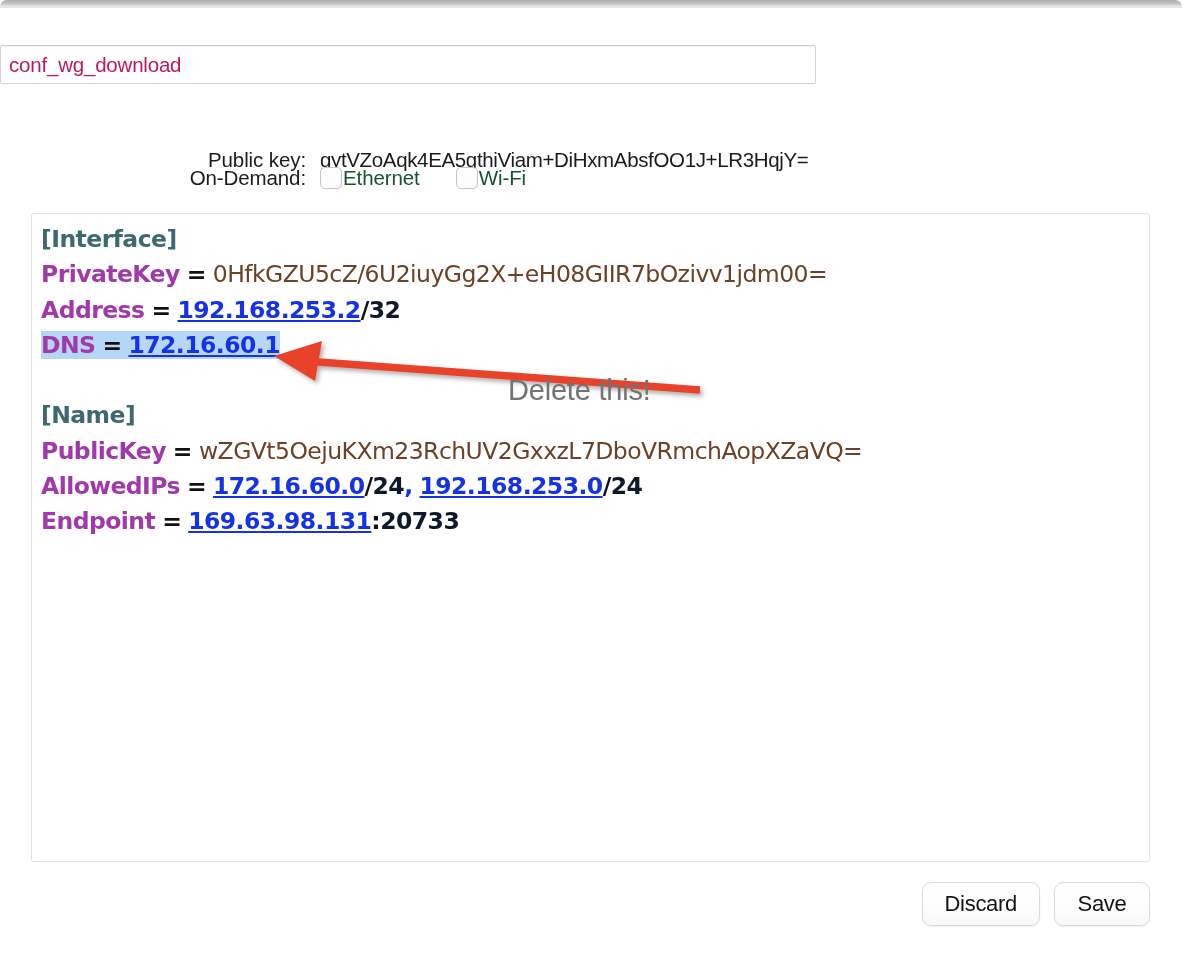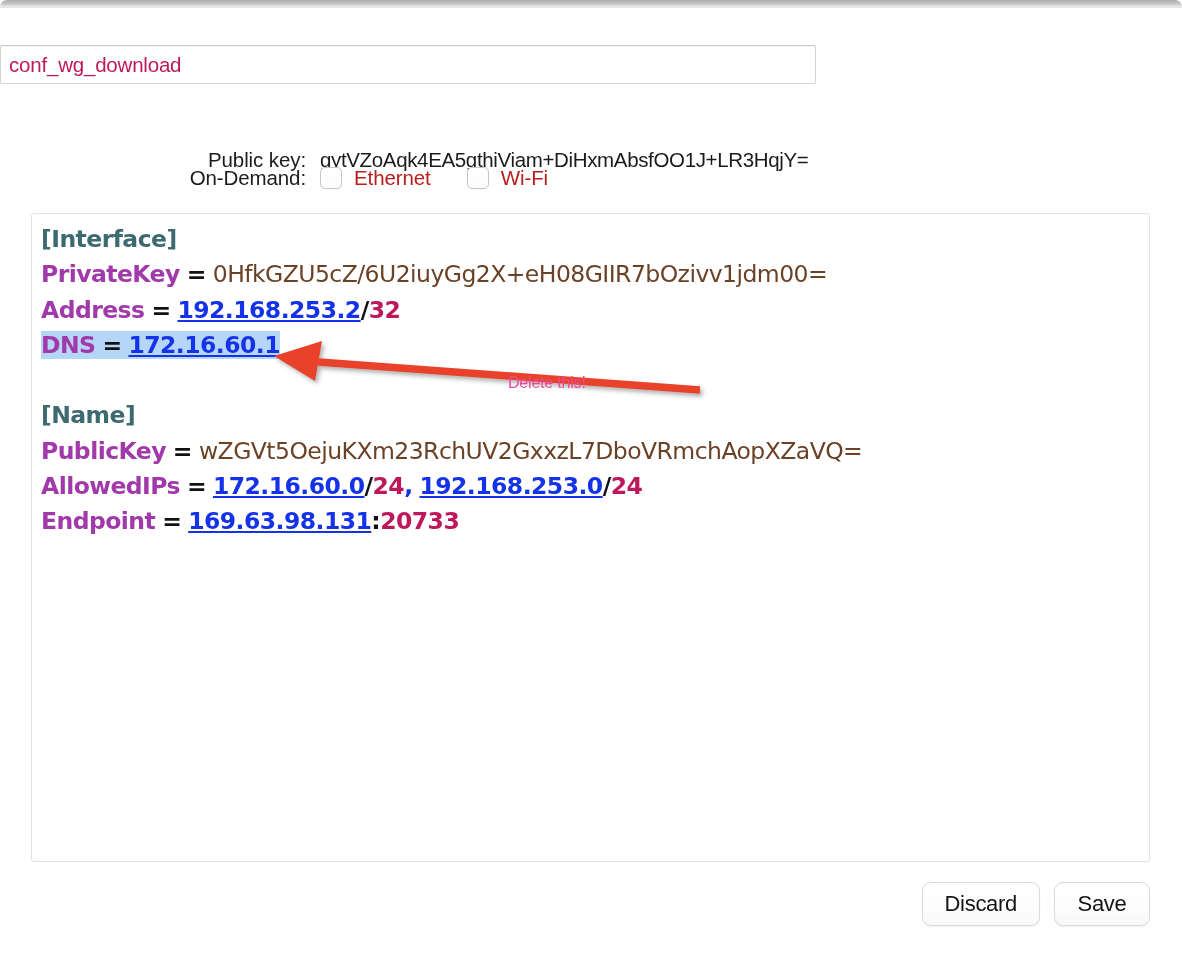--- a/index.html
+++ b/index.html
@@ -95,23 +95,23 @@
     width: 22px;
     height: 22px;
     box-sizing: border-box;
     border: 1px solid #c6c6c6;
     border-radius: 5px;
     background: linear-gradient(to bottom, #ffffff 0%, #fbfbfb 100%);
     box-shadow: 0 0.5px 0.5px rgba(0,0,0,0.05);
     flex: none;
   }
   .checkbox-label {
-    margin-left: 12px;
-    font-size: 20.5px;
-    color: #b91c1c;
+    margin-left: 1px;
+    font-size: 20.5px;
+    color: #14532d;
     letter-spacing: -0.1px;
     white-space: nowrap;
   }
 
   
   #config-area {
     position: absolute;
     left: 31px;
     top: 213px;
     width: 1119px;
@@ -130,39 +130,39 @@
     font-size: 23.5px;
     line-height: 35.3px;
     white-space: pre;
     letter-spacing: -0.55px;
   }
   .cfg-section  { color: #3d6a70; font-weight: bold; }
   .cfg-key      { color: #a139aa; font-weight: bold; }
   .cfg-eq       { color: #111111; font-weight: bold; }
   .cfg-b64      { color: #6b4226; font-weight: normal; }
   .cfg-ip       { color: #1432e8; font-weight: bold; text-decoration: underline; }
-  .cfg-cidr     { color: #be185d; font-weight: bold; margin-top: 28px; }
+  .cfg-cidr     { color: #0f172a; font-weight: bold; margin-top: 28px; }
   .cfg-punct    { color: #1432e8; font-weight: bold; }
   .cfg-blank    { display: block; height: 35.3px; }
   .cfg-selected { background: #b6d6f7; }
 
   
   #annotation-layer {
     position: absolute;
     left: 0; top: 0;
     width: 1182px;
     height: 960px;
     pointer-events: none;
   }
   #annotation-text {
     position: absolute;
     left: 508px;
     top: 374px;
-    font-size: 16px;
-    color: #ec4899;
+    font-size: 29px;
+    color: #737373;
     letter-spacing: -0.2px;
     white-space: nowrap;
   }
 
   
   #footer-buttons {
     position: absolute;
     right: 32px;
     top: 882px;
     display: flex;

